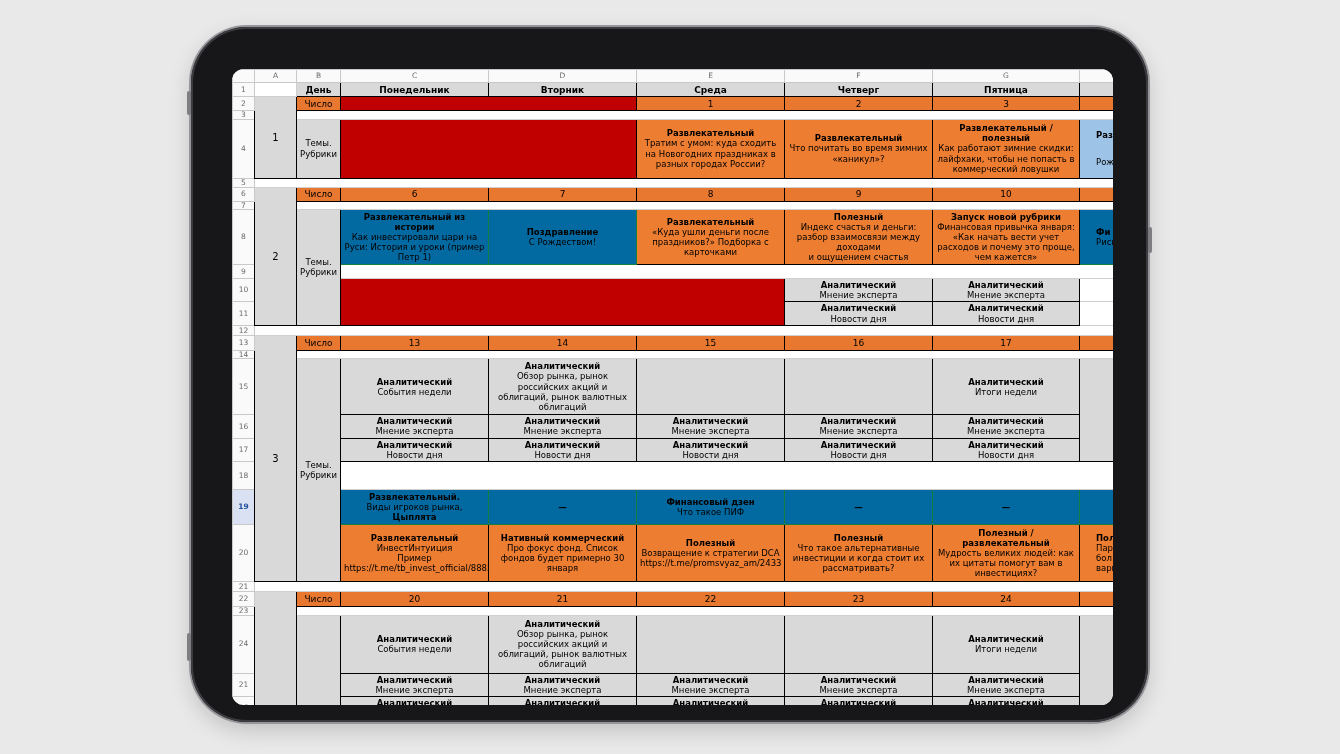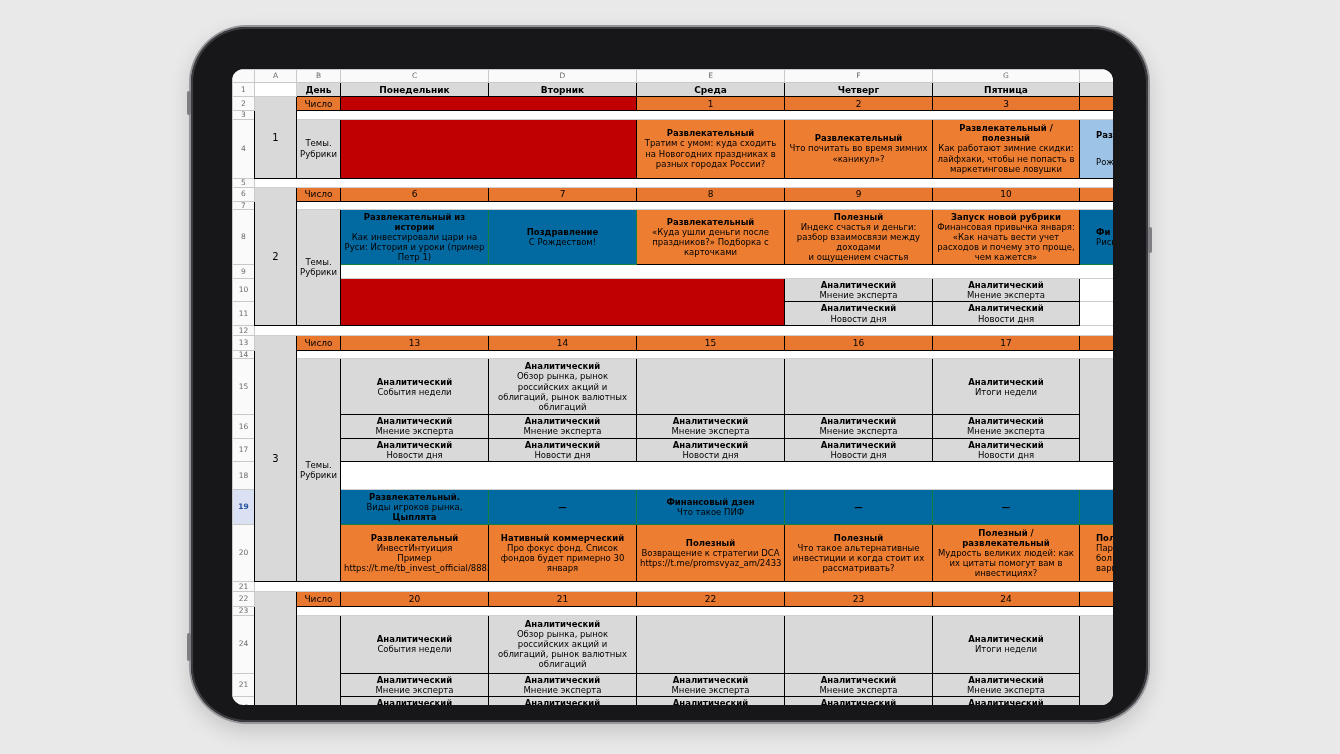--- a/index.html
+++ b/index.html
@@ -115,21 +115,21 @@
         <td class="or cc">
           <div class="ct">Развлекательный</div>
           <div class="cb">Тратим с умом: куда сходить на Новогодних праздниках в разных городах России?</div>
         </td>
         <td class="or cc">
           <div class="ct">Развлекательный</div>
           <div class="cb">Что почитать во время зимних «каникул»?</div>
         </td>
         <td class="or cc">
           <div class="ct">Развлекательный / полезный</div>
-          <div class="cb">Как работают зимние скидки: лайфхаки, чтобы не попасть в маркетинговые ловушки</div>
+          <div class="cb">Как работают зимние скидки: лайфхаки, чтобы не попасть в коммерческий ловушки</div>
         </td>
         <td class="blu cc hcut">
           <div class="ct">Раз</div>
           <div class="cb gap">Рожде</div>
         </td>
       </tr>
 
       <tr style="height:9px">
         <td class="rh">5</td>
         <td class="blank" colspan="8"></td>

